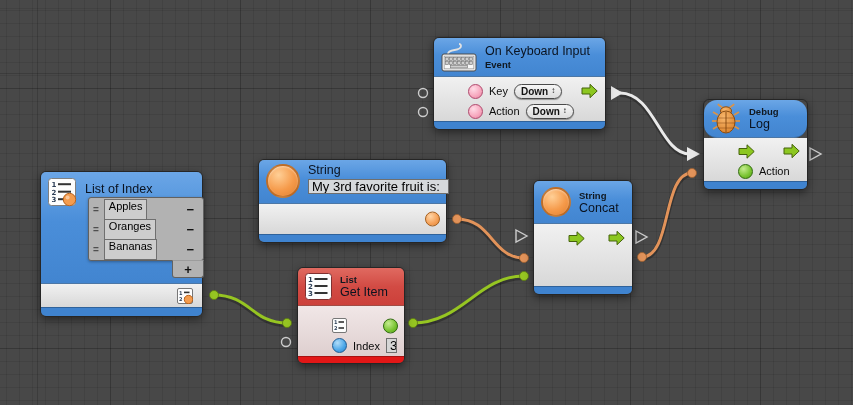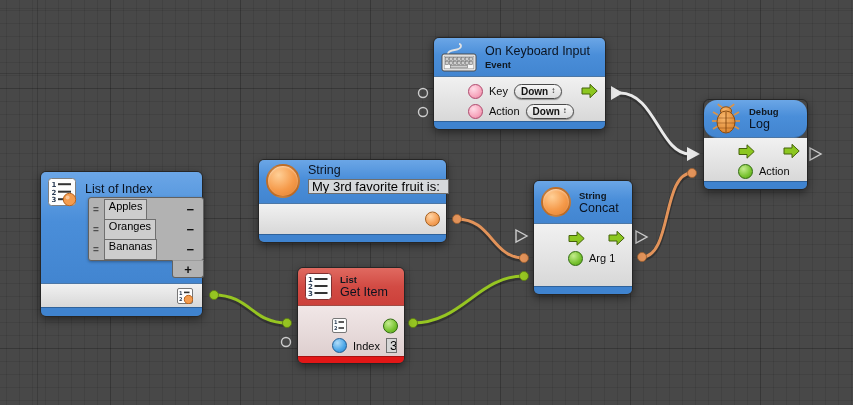--- a/index.html
+++ b/index.html
@@ -362,21 +362,17 @@
           <svg width="17" height="15" viewBox="0 0 17 15">
             <polygon points="1,4.5 9,4.5 9,0.8 16.2,7.5 9,14.2 9,10.5 1,10.5" fill="#8cc720" stroke="#45620b"></polygon>
           </svg>
         </span>
         <span class="flow abs-right" style="display:inline-flex;">
           <svg width="17" height="15" viewBox="0 0 17 15">
             <polygon points="1,4.5 9,4.5 9,0.8 16.2,7.5 9,14.2 9,10.5 1,10.5" fill="#8cc720" stroke="#45620b"></polygon>
           </svg>
         </span>
       </div>
-      <div class="prow">
-        <span class="port green"></span>
-        <span>Arg 1</span>
-      </div>
     </div>
     <div class="ftr blue"></div>
   </div>
 
 </div>
 
 </body></html>

